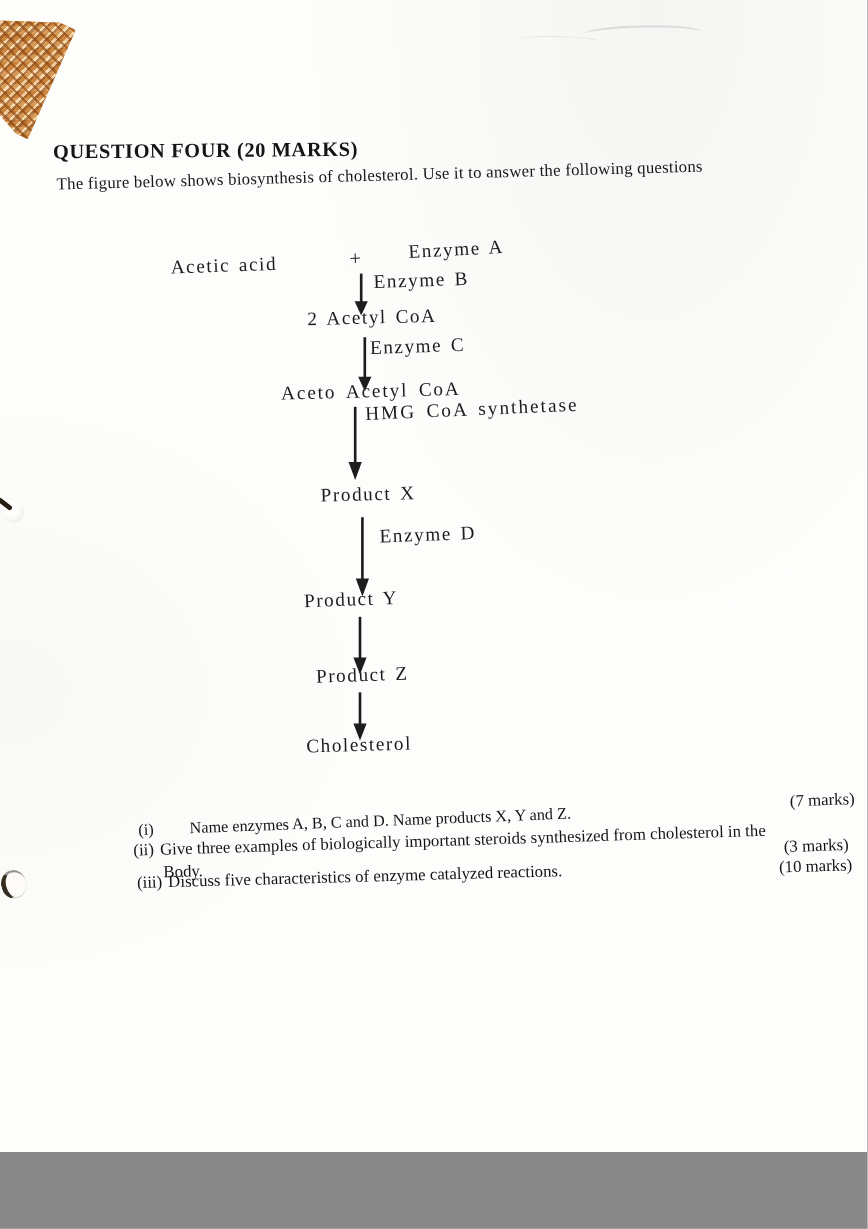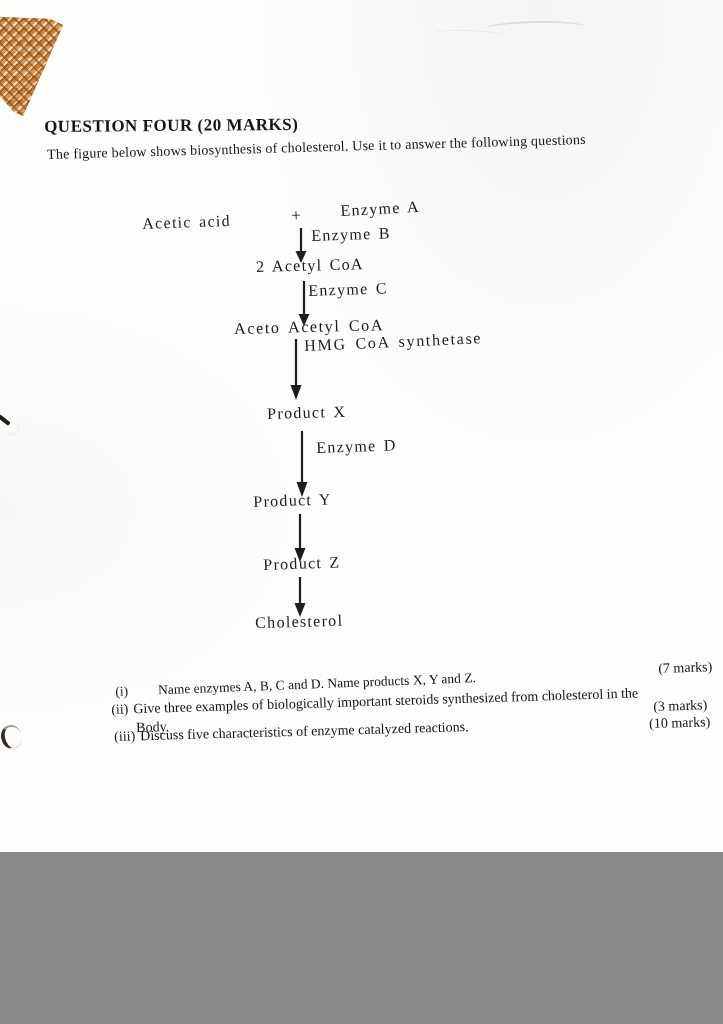--- a/index.html
+++ b/index.html
@@ -1,18 +1,18 @@
 <!DOCTYPE html>
 <html><head>
 <meta charset="utf-8">
 <style>
   html,body{margin:0;padding:0;background:#888;}
   .page{
     position:relative;
-    width:723px;height:852px;
+    width:723px;height:960px;
     margin:0 auto;
     background:
       radial-gradient(ellipse at 75% 1%, rgba(210,208,204,0.18) 0%, rgba(210,208,204,0) 38%),
       radial-gradient(ellipse at 0% 60%, rgba(215,212,206,0.12) 0%, rgba(215,212,206,0) 30%),
       #fdfdfc;
     overflow:hidden;
     font-family:"Liberation Serif", serif;
     color:#1b1b1b;
   }
 

